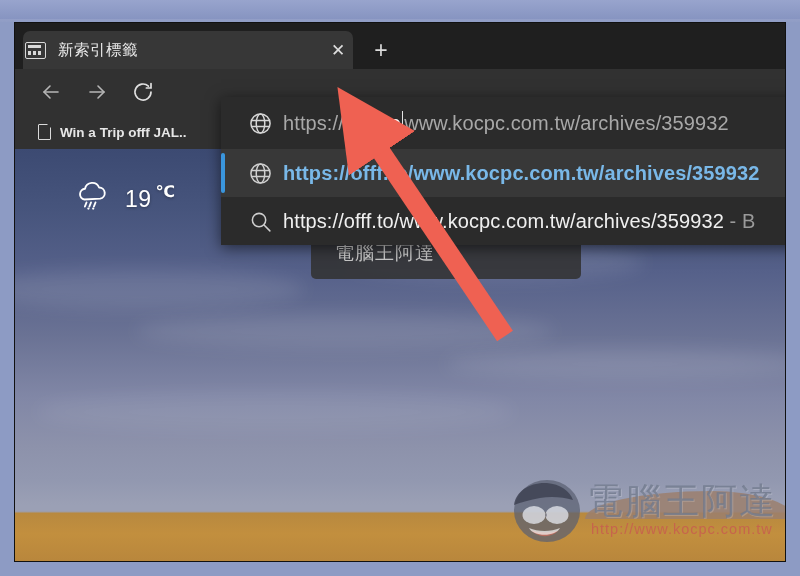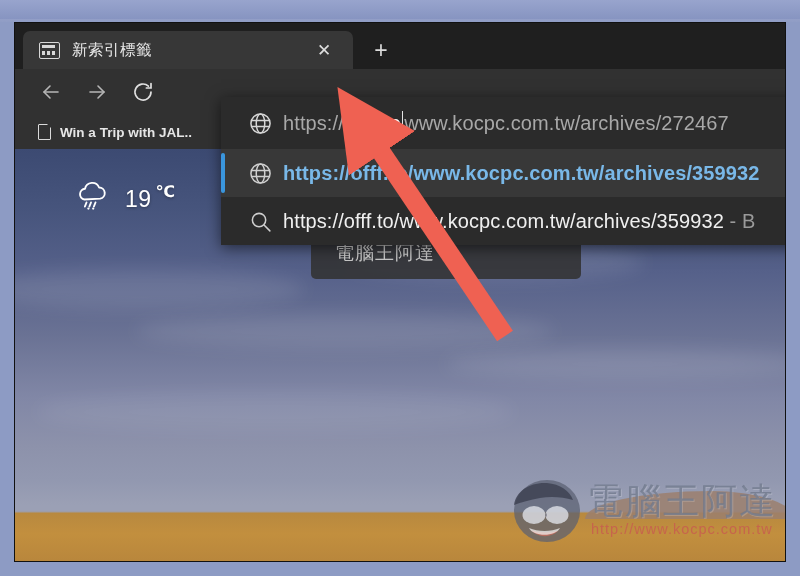--- a/index.html
+++ b/index.html
@@ -41,21 +41,21 @@
     position: relative;
     height: 46px;
     background: #1f1f1f;
   }
   .tab {
     position: absolute; left: 8px; top: 8px;
     width: 330px; height: 38px;
     background: #373737;
     border-radius: 7px 7px 0 0;
     display: flex; align-items: center;
-    padding: 0 16px;
+    padding: 0 2px;
     justify-content: flex-end;
   }
   .tab-favicon {
     width: 21px; height: 17px;
     border: 1.8px solid #d8d8d8;
     border-radius: 2px;
     position: relative;
     flex: none;
     margin-right: 12px;
   }
@@ -326,21 +326,21 @@
         <svg width="24" height="24" viewBox="0 0 24 24" fill="none" stroke="#e0e0e0" stroke-width="1.7" stroke-linecap="round">
           <path d="M20 12a8 8 0 1 1-2.6-5.9"></path>
           <path d="M20 3.5V8h-4.6"></path>
         </svg>
       </div>
     </div>
 
     <div class="bookmarks-bar">
       <div class="bookmark-item">
         <span class="bm-icon"></span>
-        <span class="bm-label">Win a Trip with JAL..</span>
+        <span class="bm-label">Win a Trip offf JAL..</span>
       </div>
     </div>
 
     <div class="page-content">
       <div class="bg-photo">
         <div class="cloud" style="left:-40px;  top:120px; width:330px; height:40px;"></div>
         <div class="cloud" style="left:120px;  top:165px; width:420px; height:34px;"></div>
         <div class="cloud" style="left:330px;  top:95px;  width:300px; height:36px;"></div>
         <div class="cloud" style="left:430px;  top:200px; width:360px; height:30px;"></div>
         <div class="cloud" style="left:20px;   top:245px; width:480px; height:36px; opacity:.7;"></div>
@@ -368,21 +368,21 @@
     <div class="omnibox-dropdown">
 
       <div class="omni-input-row">
         <span class="omni-icon">
           <svg width="25" height="25" viewBox="0 0 24 24" fill="none" stroke="#d5d5d5" stroke-width="1.45">
             <circle cx="12" cy="12" r="9.2"></circle>
             <ellipse cx="12" cy="12" rx="4.1" ry="9.2"></ellipse>
             <path d="M3 9.2h18M3 14.8h18"></path>
           </svg>
         </span>
-        <span class="omni-text typed"><span>https://</span><b>offf.to</b><span class="caret"></span><span>www.kocpc.com.tw/archives/272467</span></span>
+        <span class="omni-text typed"><span>https://</span><b>offf.to</b><span class="caret"></span><span>www.kocpc.com.tw/archives/359932</span></span>
       </div>
 
       <div class="omni-row selected">
         <span class="sel-bar"></span>
         <span class="omni-icon">
           <svg width="25" height="25" viewBox="0 0 24 24" fill="none" stroke="#cfcfcf" stroke-width="1.45">
             <circle cx="12" cy="12" r="9.2"></circle>
             <ellipse cx="12" cy="12" rx="4.1" ry="9.2"></ellipse>
             <path d="M3 9.2h18M3 14.8h18"></path>
           </svg>

